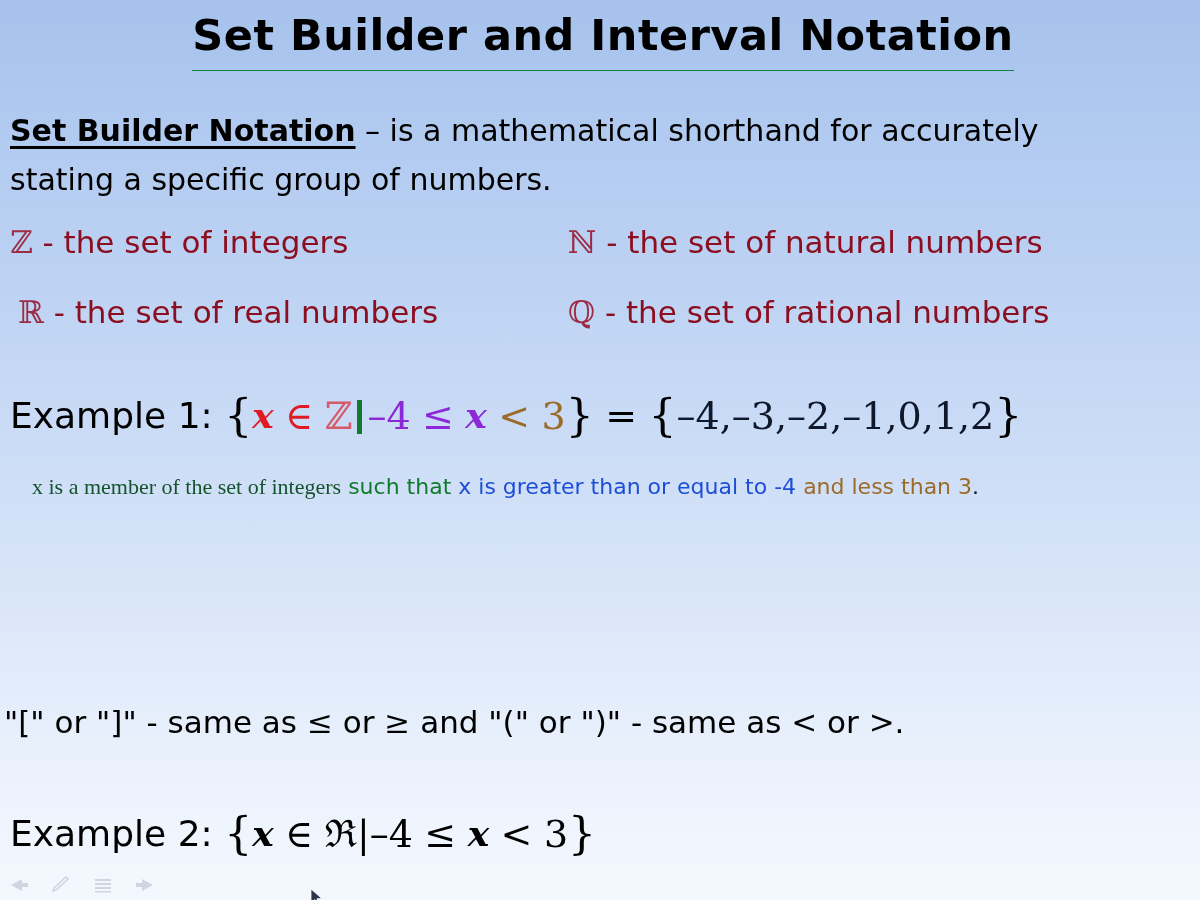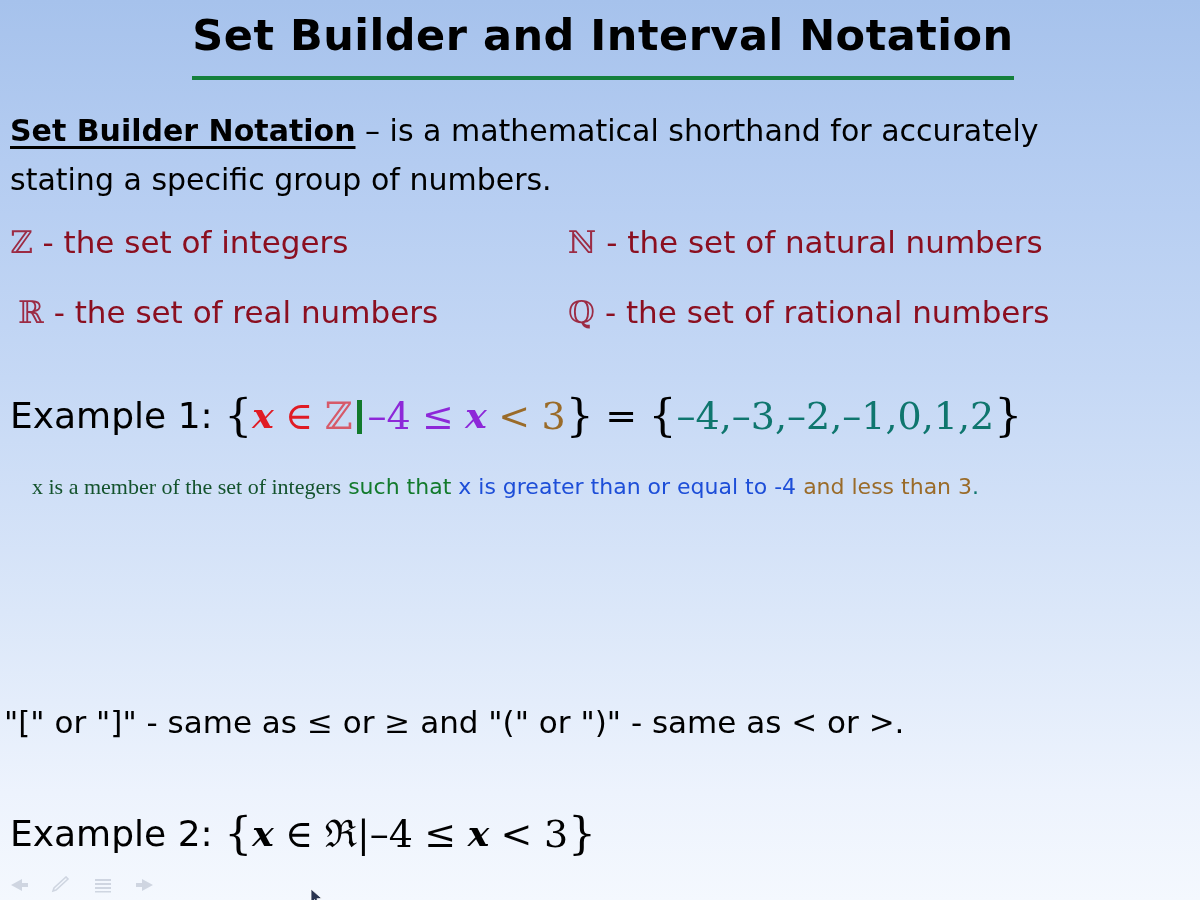--- a/index.html
+++ b/index.html
@@ -32,22 +32,22 @@
     width: 1200px;
     text-align: center;
     font-family: "DejaVu Sans", sans-serif;
     font-weight: bold;
     font-size: 43px;
     letter-spacing: 0.5px;
     color: #000000;
     white-space: nowrap;
   }
   .slide-title .u {
-    border-bottom: 4px solid #15803d;
-    padding-bottom: 16px;
+    border-bottom: 1px solid #15803d;
+    padding-bottom: 10px;
     margin-left: 6px;
   }
 
   
   .body-text {
     position: absolute;
     font-family: "DejaVu Sans", sans-serif;
     color: #000000;
     font-size: 30px;
     line-height: 49px;
@@ -94,21 +94,21 @@
   }
   .var {
     font-family: "DejaVu Serif", serif;
     font-style: italic;
     font-weight: bold;
     font-size: 36px;
   }
   .c-red    { color: #e01b24; }
   .c-purple { color: #8d28d8; }
   .c-brown  { color: #9a6b29; }
-  .c-black  { color: #0f766e; }
+  .c-black  { color: #0f172a; }
   .c-setred { color: #d65a6a; }
 
   .bar-green {
     display: inline-block;
     width: 5px;
     height: 34px;
     background: #127a2c;
     vertical-align: -6px;
     margin: 0 5px;
   }

